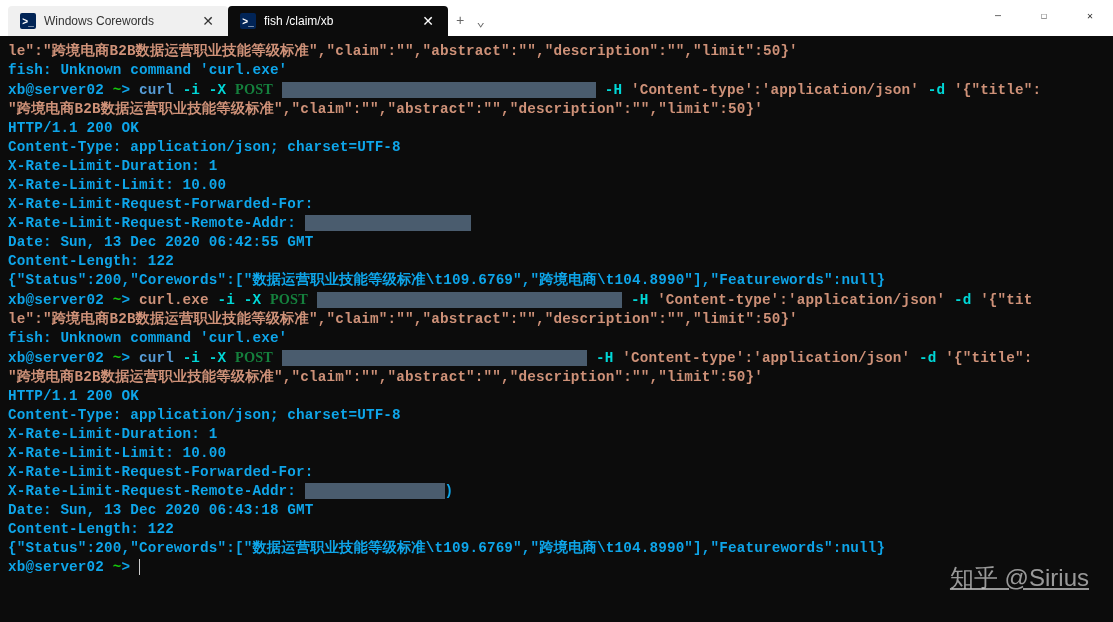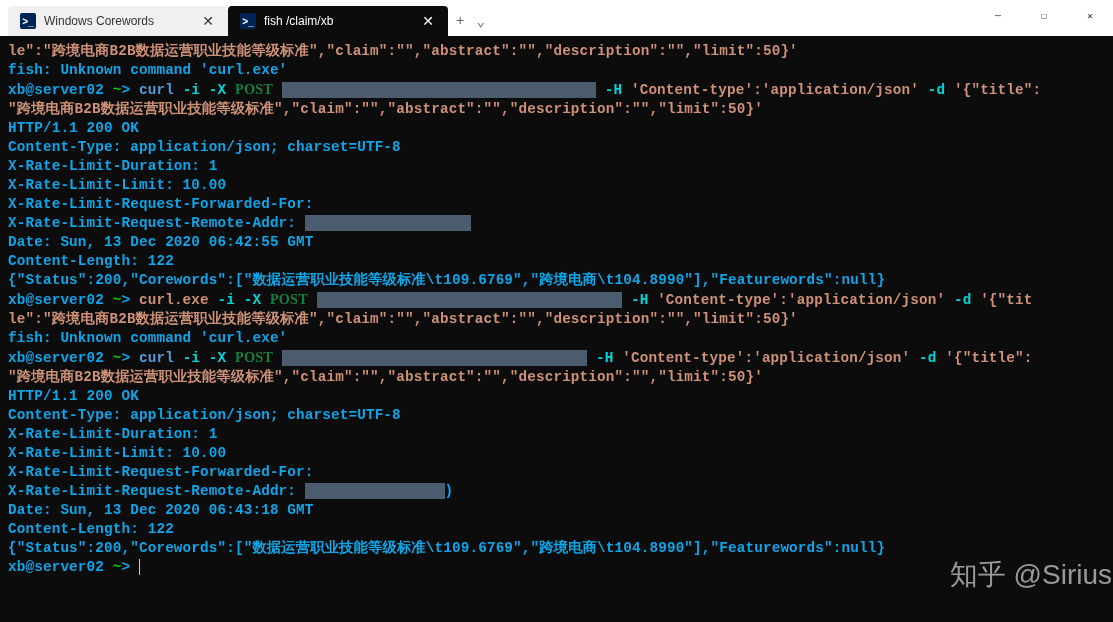--- a/index.html
+++ b/index.html
@@ -121,27 +121,28 @@
       display: inline-block;
       width: 1px;
       height: 16px;
       background: #cccccc;
       vertical-align: middle;
       animation: blink 1s step-end infinite;
     }
     @keyframes blink { 50% { opacity: 0; } }
     .watermark {
       position: absolute;
-      right: 1px;
+      right: 24px;
       bottom: 28px;
       font-family: 'Microsoft YaHei', sans-serif;
-      font-size: 28px;
+      font-size: 24px;
       color: rgba(200,200,200,0.75);
       font-weight: 500;
       pointer-events: none;
+      text-decoration: underline;
     }
   </style>
 </head>
 <body>
 
 <div class="title-bar">
   <div class="tabs">
     <div class="tab inactive">
       <span class="tab-icon">&gt;_</span>
       <span>Windows Corewords</span>

